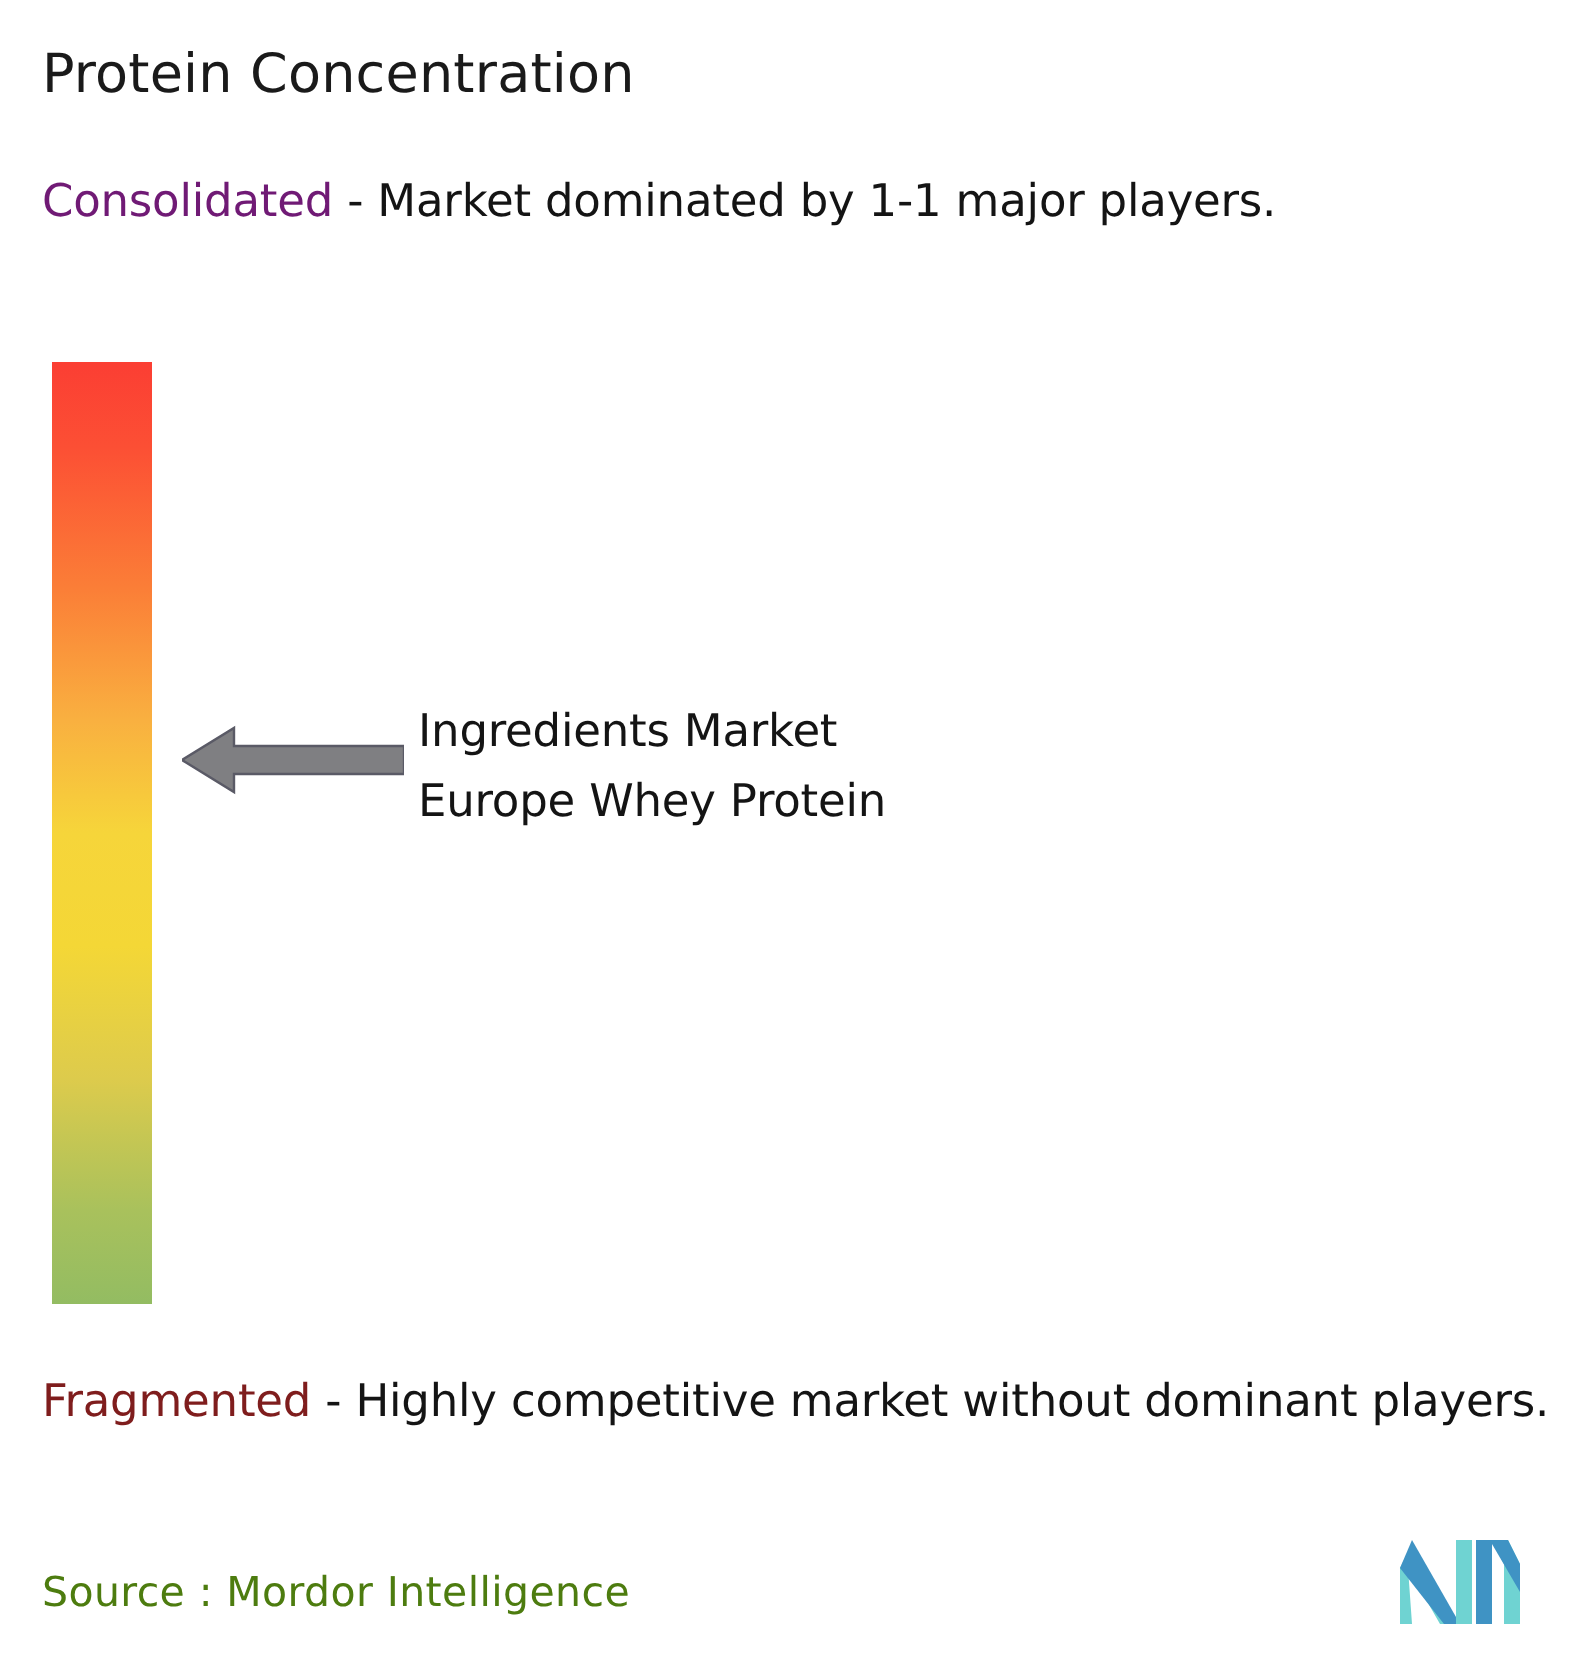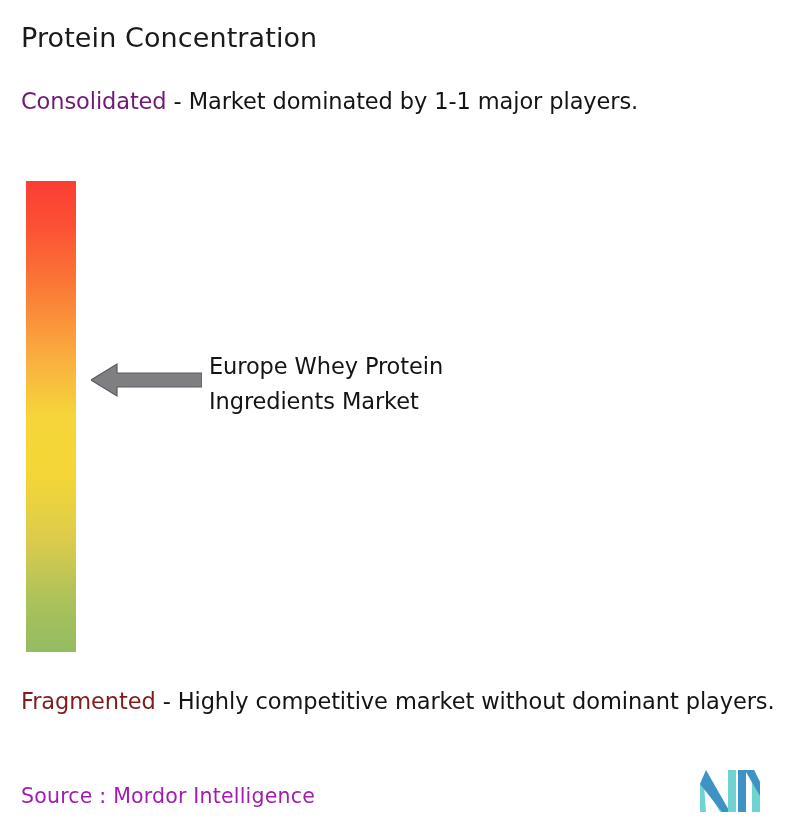--- a/index.html
+++ b/index.html
@@ -91,21 +91,21 @@
     letter-spacing: -0.1px;
   }
   #market-label .lbl-line { display: block; }
 
   #source-line {
     position: absolute;
     left: 21px;
     top: 782px;
     font-size: 20.5px;
     line-height: 28px;
-    color: #a21caf;
+    color: #4d7c0f;
     font-weight: 400;
     letter-spacing: 0.2px;
     white-space: nowrap;
   }
 
   #brand-logo {
     position: absolute;
     left: 698px;
     top: 768px;
     width: 64px;
@@ -119,22 +119,22 @@
 
 <div class="legend-line" id="legend-consolidated"><span class="legend-term term-consolidated">Consolidated</span><span class="legend-desc">  - Market dominated by 1-1 major players.</span></div>
 
 <div id="gradient-bar"></div>
 
 <svg id="pointer-arrow" viewBox="0 0 111 36" xmlns="http://www.w3.org/2000/svg">
   <polygon points="0,18 26,2 26,11 111,11 111,25 26,25 26,34" fill="#7f7f82" stroke="#5a5a66" stroke-width="1.2" stroke-linejoin="miter"></polygon>
 </svg>
 
 <div id="market-label">
+  <span class="lbl-line">Ingredients Market</span>
   <span class="lbl-line">Europe Whey Protein</span>
-  <span class="lbl-line">Ingredients Market</span>
 </div>
 
 <div class="legend-line" id="legend-fragmented"><span class="legend-term term-fragmented">Fragmented</span><span class="legend-desc">  - Highly competitive market without dominant players.</span></div>
 
 <div id="source-line">Source :  Mordor Intelligence</div>
 
 <svg id="brand-logo" viewBox="0 0 64 44" xmlns="http://www.w3.org/2000/svg">
   <polygon points="2,44 2,16 8,4 30,44 22,44 6,16 8,44" fill="#6fd3d2"></polygon>
   <polygon points="2,16 8,2 32,44 24,44" fill="#3f93c4"></polygon>
   <polygon points="30,2 38,2 38,44 30,44" fill="#6fd3d2"></polygon>

